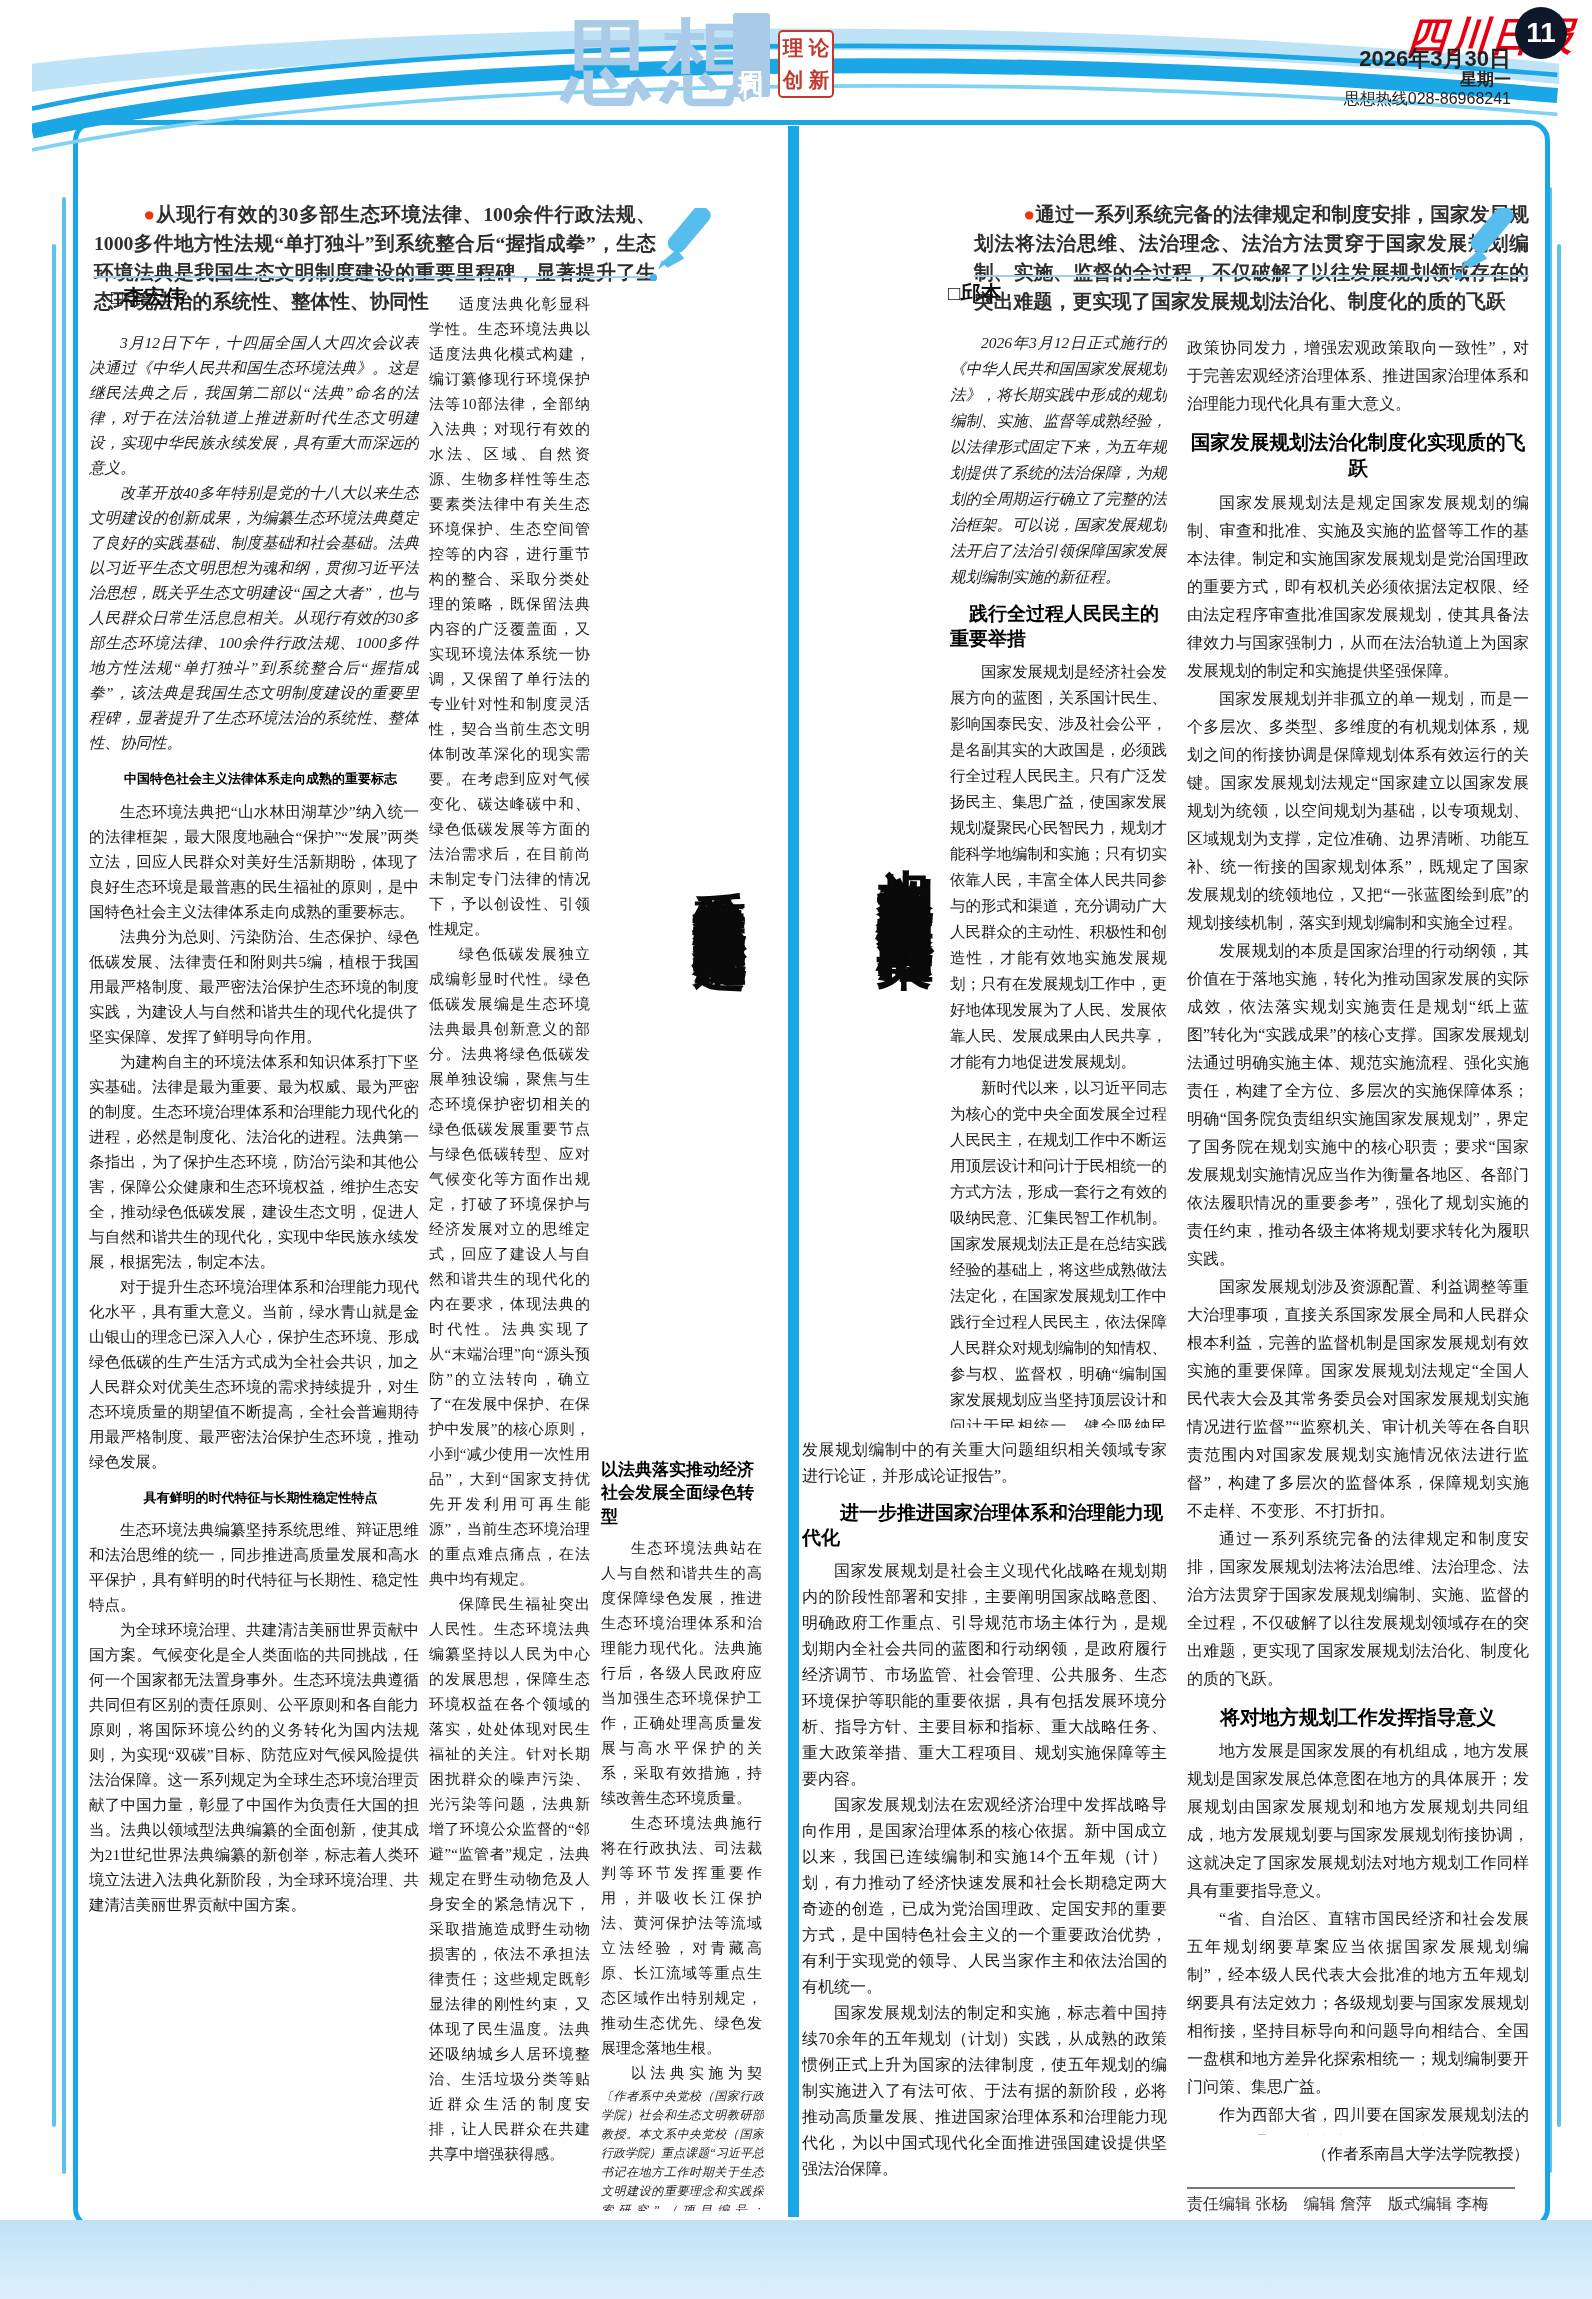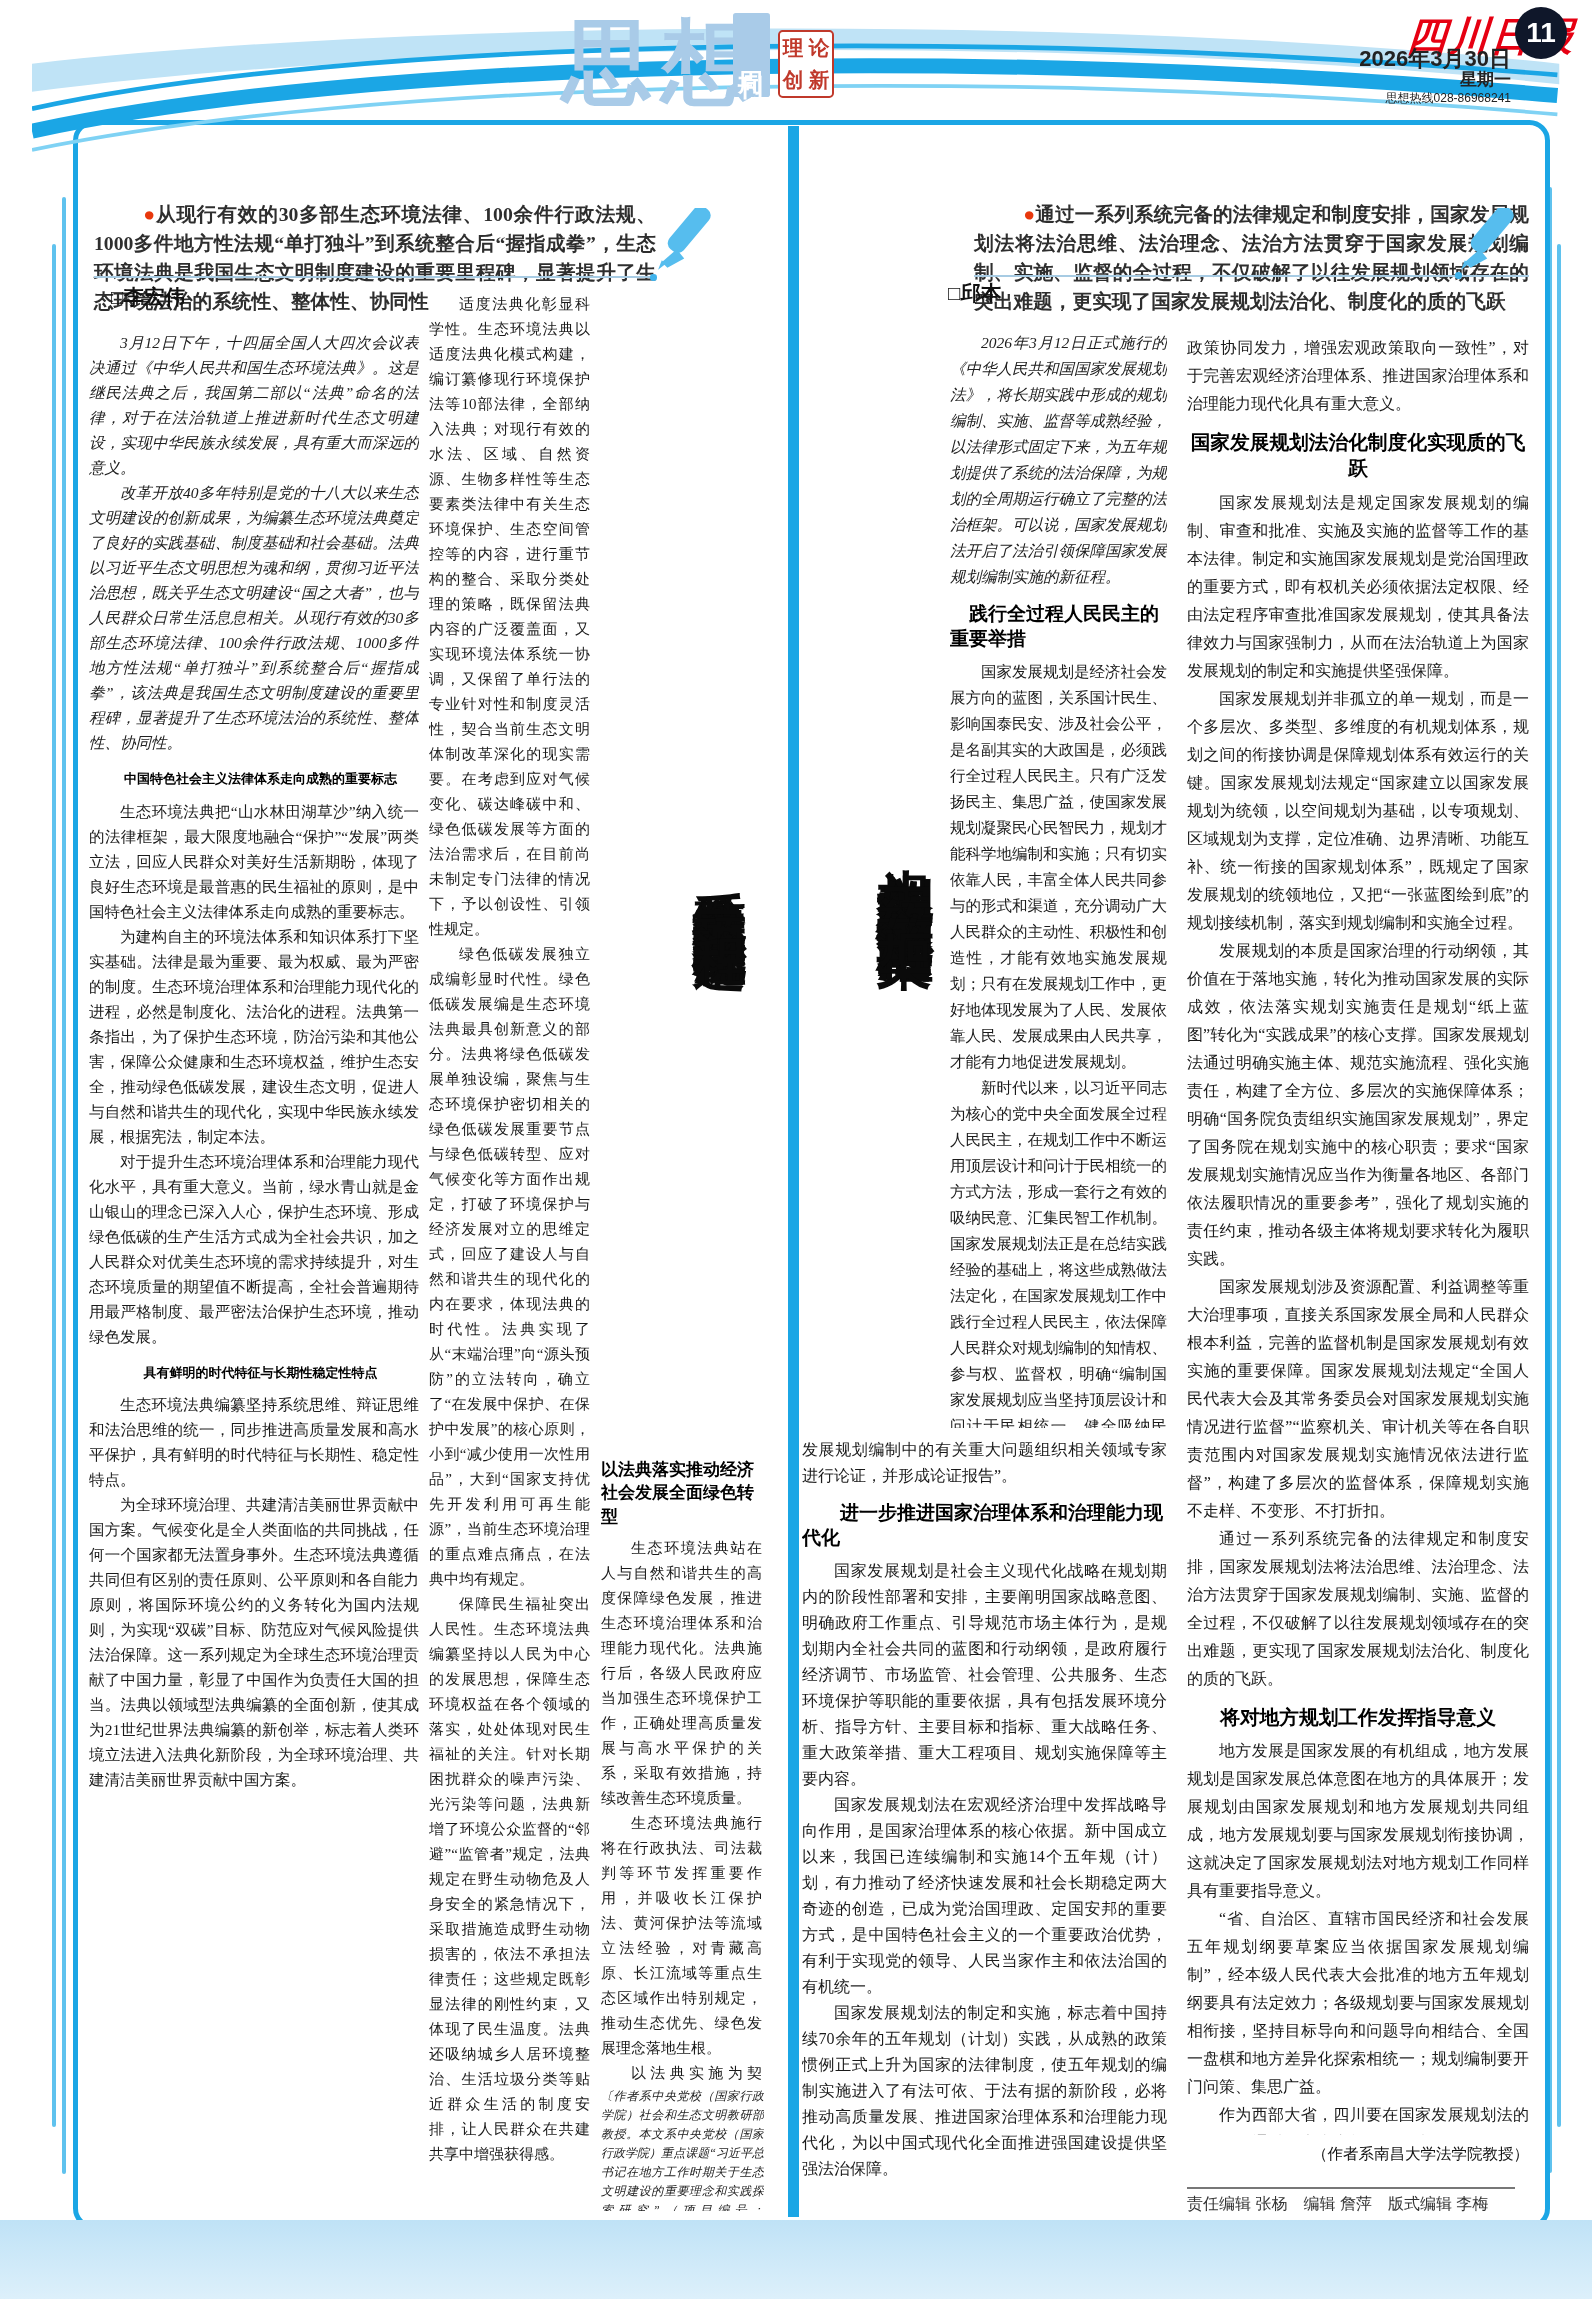--- a/index.html
+++ b/index.html
@@ -29,21 +29,21 @@
         font-size:20.6px;font-weight:bold;font-family:"Liberation Serif",serif;}
   .np-logo{position:absolute;left:1407px;top:9.4px;font-size:40px;font-weight:bold;font-style:italic;
         color:#e60012;letter-spacing:1.9px;transform:skewX(-4deg);font-family:"Liberation Serif",serif;}
   .page-circle{position:absolute;left:1515px;top:6.6px;width:52px;height:52px;border-radius:50%;
         background:#0f172a;display:flex;align-items:center;justify-content:center;
         color:#fff;font-size:28px;font-weight:bold;font-family:"Liberation Sans",sans-serif;}
   .date-block{position:absolute;right:82px;top:49px;text-align:right;
         font-family:"Liberation Sans",sans-serif;color:#222;}
   .date-line1{font-size:22px;font-weight:bold;line-height:20.6px;}
   .date-line2{font-size:17px;font-weight:bold;line-height:19.7px;}
-  .date-line3{font-size:12px;line-height:19px;}
+  .date-line3{font-size:16px;line-height:19px;}
 
   
   .summary{position:absolute;font-size:19.7px;line-height:29px;font-weight:bold;color:#2e2e2e;
         text-align:justify;text-indent:2.5em;font-family:"Liberation Serif",serif;}
   .summary .bullet{color:#e8380d;}
   .sum-line{position:absolute;height:1.9px;background:#a7cbe3;}
   .sum-dot{position:absolute;width:6.6px;height:6.6px;border-radius:50%;background:#3fb3ec;}
 
   
   .byline{position:absolute;font-size:20.6px;font-weight:bold;color:#111;
@@ -154,20 +154,21 @@
   <div class="byline" style="left:948px;top:279px;">□邱本</div>
 
   <div class="vtitle vtitle-left">系统整合推进中国生态环境治理法治化进程</div>
   <div class="vtitle vtitle-right">为规划的全周期运行确立完整的法治框架</div>
 
   <div class="col l-col1">
       <div class="blk kai">3月12日下午，十四届全国人大四次会议表决通过《中华人民共和国生态环境法典》。这是继民法典之后，我国第二部以“法典”命名的法律，对于在法治轨道上推进新时代生态文明建设，实现中华民族永续发展，具有重大而深远的意义。</div>
       <div class="blk kai">改革开放40多年特别是党的十八大以来生态文明建设的创新成果，为编纂生态环境法典奠定了良好的实践基础、制度基础和社会基础。法典以习近平生态文明思想为魂和纲，贯彻习近平法治思想，既关乎生态文明建设“国之大者”，也与人民群众日常生活息息相关。从现行有效的30多部生态环境法律、100余件行政法规、1000多件地方性法规“单打独斗”到系统整合后“握指成拳”，该法典是我国生态文明制度建设的重要里程碑，显著提升了生态环境法治的系统性、整体性、协同性。</div>
       <div class="blk h">中国特色社会主义法律体系走向成熟的重要标志</div>
       <div class="blk p">生态环境法典把“山水林田湖草沙”纳入统一的法律框架，最大限度地融合“保护”“发展”两类立法，回应人民群众对美好生活新期盼，体现了良好生态环境是最普惠的民生福祉的原则，是中国特色社会主义法律体系走向成熟的重要标志。</div>
+      <div class="blk p">法典分为总则、污染防治、生态保护、绿色低碳发展、法律责任和附则共5编，植根于我国用最严格制度、最严密法治保护生态环境的制度实践，为建设人与自然和谐共生的现代化提供了坚实保障、发挥了鲜明导向作用。</div>
       <div class="blk p">为建构自主的环境法体系和知识体系打下坚实基础。法律是最为重要、最为权威、最为严密的制度。生态环境治理体系和治理能力现代化的进程，必然是制度化、法治化的进程。法典第一条指出，为了保护生态环境，防治污染和其他公害，保障公众健康和生态环境权益，维护生态安全，推动绿色低碳发展，建设生态文明，促进人与自然和谐共生的现代化，实现中华民族永续发展，根据宪法，制定本法。</div>
       <div class="blk p">对于提升生态环境治理体系和治理能力现代化水平，具有重大意义。当前，绿水青山就是金山银山的理念已深入人心，保护生态环境、形成绿色低碳的生产生活方式成为全社会共识，加之人民群众对优美生态环境的需求持续提升，对生态环境质量的期望值不断提高，全社会普遍期待用最严格制度、最严密法治保护生态环境，推动绿色发展。</div>
       <div class="blk h">具有鲜明的时代特征与长期性稳定性特点</div>
       <div class="blk p">生态环境法典编纂坚持系统思维、辩证思维和法治思维的统一，同步推进高质量发展和高水平保护，具有鲜明的时代特征与长期性、稳定性特点。</div>
       <div class="blk p">为全球环境治理、共建清洁美丽世界贡献中国方案。气候变化是全人类面临的共同挑战，任何一个国家都无法置身事外。生态环境法典遵循共同但有区别的责任原则、公平原则和各自能力原则，将国际环境公约的义务转化为国内法规则，为实现“双碳”目标、防范应对气候风险提供法治保障。这一系列规定为全球生态环境治理贡献了中国力量，彰显了中国作为负责任大国的担当。法典以领域型法典编纂的全面创新，使其成为21世纪世界法典编纂的新创举，标志着人类环境立法进入法典化新阶段，为全球环境治理、共建清洁美丽世界贡献中国方案。</div>
     </div>
   <div class="col l-col2">
       <div class="blk p">适度法典化彰显科学性。生态环境法典以适度法典化模式构建，编订纂修现行环境保护法等10部法律，全部纳入法典；对现行有效的水法、区域、自然资源、生物多样性等生态要素类法律中有关生态环境保护、生态空间管控等的内容，进行重节构的整合、采取分类处理的策略，既保留法典内容的广泛覆盖面，又实现环境法体系统一协调，又保留了单行法的专业针对性和制度灵活性，契合当前生态文明体制改革深化的现实需要。在考虑到应对气候变化、碳达峰碳中和、绿色低碳发展等方面的法治需求后，在目前尚未制定专门法律的情况下，予以创设性、引领性规定。</div>
       <div class="blk p">绿色低碳发展独立成编彰显时代性。绿色低碳发展编是生态环境法典最具创新意义的部分。法典将绿色低碳发展单独设编，聚焦与生态环境保护密切相关的绿色低碳发展重要节点与绿色低碳转型、应对气候变化等方面作出规定，打破了环境保护与经济发展对立的思维定式，回应了建设人与自然和谐共生的现代化的内在要求，体现法典的时代性。法典实现了从“末端治理”向“源头预防”的立法转向，确立了“在发展中保护、在保护中发展”的核心原则，小到“减少使用一次性用品”，大到“国家支持优先开发利用可再生能源”，当前生态环境治理的重点难点痛点，在法典中均有规定。</div>
       <div class="blk p">保障民生福祉突出人民性。生态环境法典编纂坚持以人民为中心的发展思想，保障生态环境权益在各个领域的落实，处处体现对民生福祉的关注。针对长期困扰群众的噪声污染、光污染等问题，法典新增了环境公众监督的“邻避”“监管者”规定，法典规定在野生动物危及人身安全的紧急情况下，采取措施造成野生动物损害的，依法不承担法律责任；这些规定既彰显法律的刚性约束，又体现了民生温度。法典还吸纳城乡人居环境整治、生活垃圾分类等贴近群众生活的制度安排，让人民群众在共建共享中增强获得感。</div>

